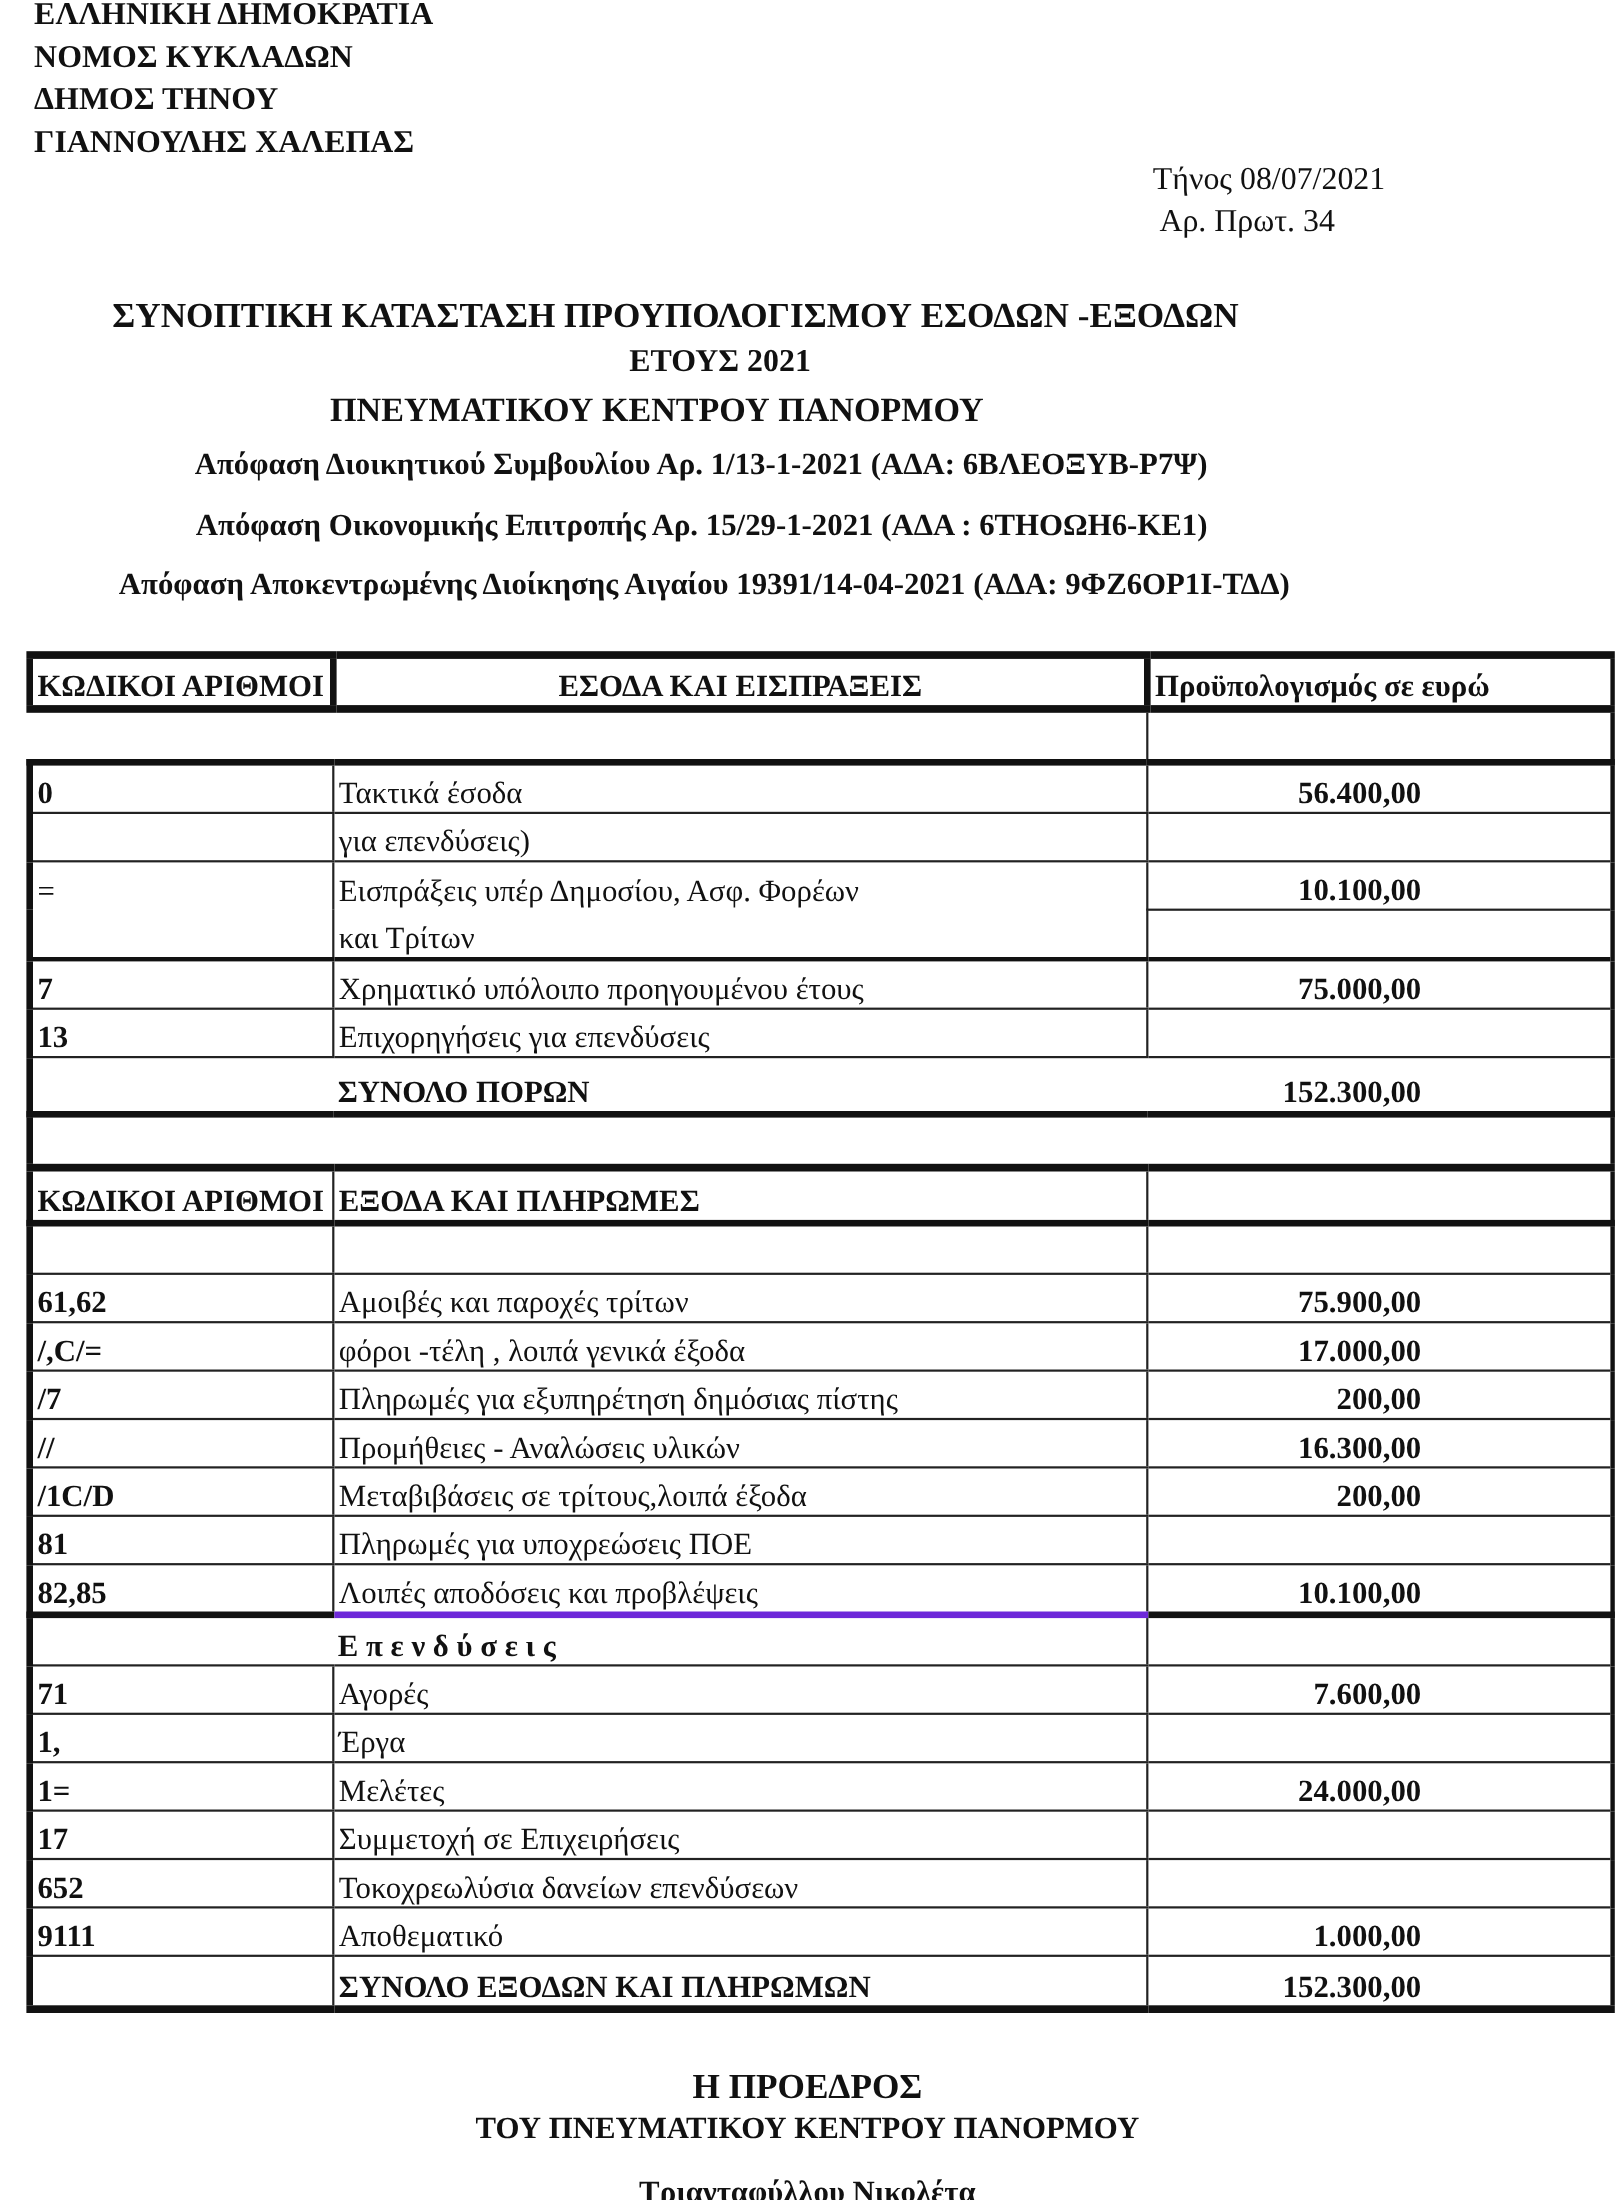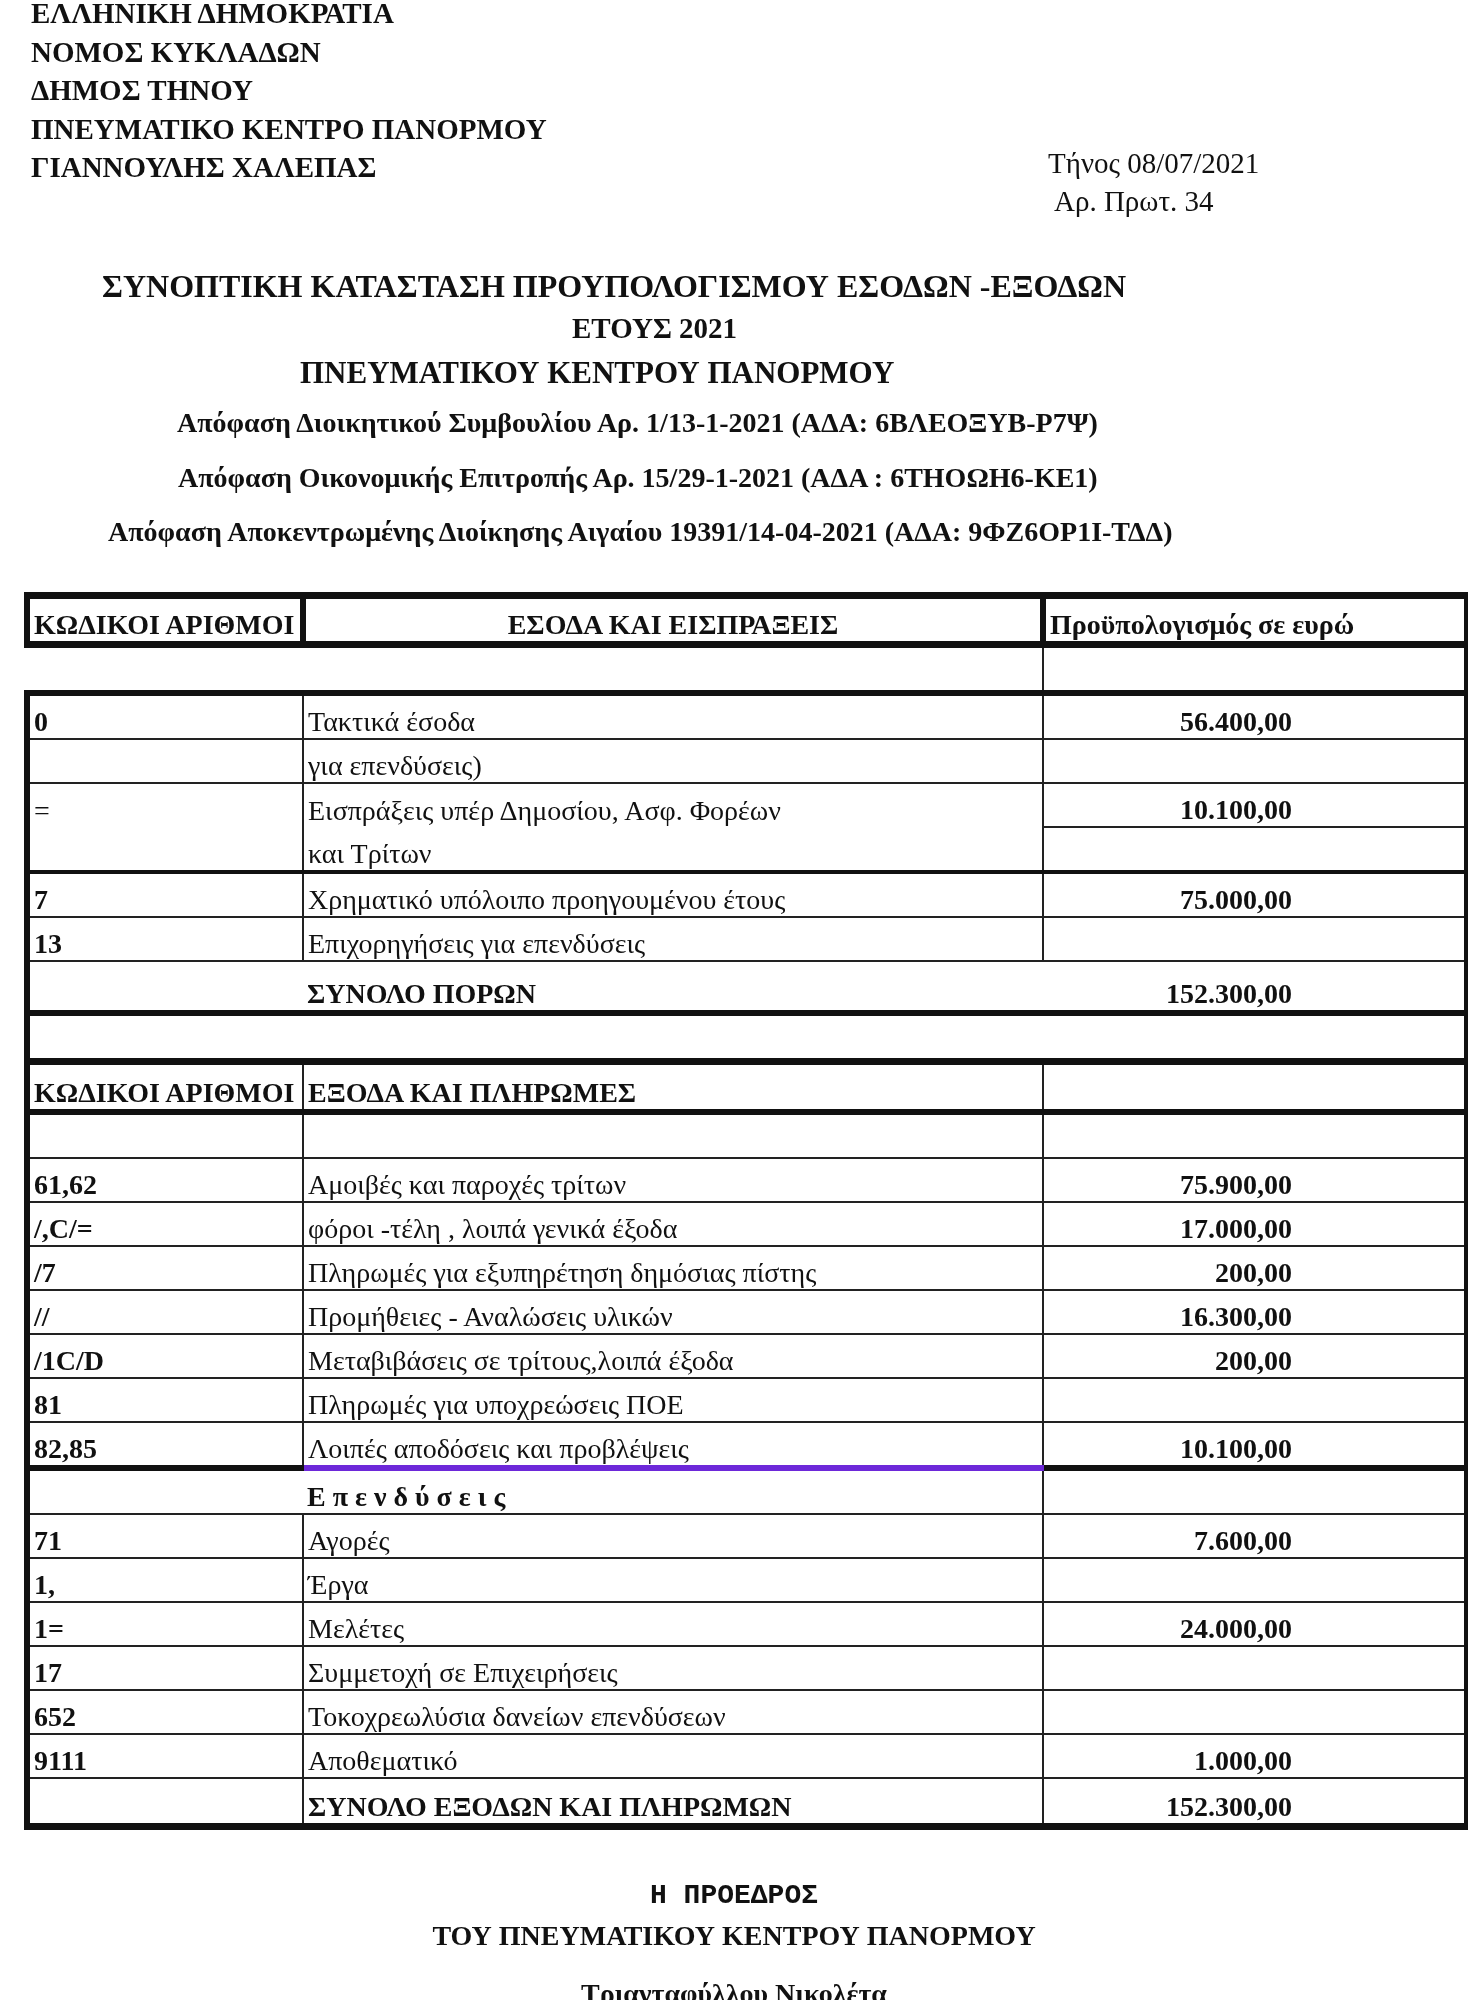--- a/index.html
+++ b/index.html
@@ -31,32 +31,31 @@
   .code { font-weight:bold; }
   .code.reg { font-weight:normal; }
   .desc { font-weight:normal; }
   .amt { font-weight:bold; text-align:right; padding-right:172px !important; }
   .hdr-row td { height:52px; font-weight:bold; vertical-align:middle; }
   .hdr-row .h-mid { text-align:center; }
   .spaced { letter-spacing:7px; font-weight:bold; }
   .total-label { font-weight:bold; padding-left:4px; }
 
   .footer { position:absolute; left:0; top:1876px; width:1468px; text-align:center; font-weight:bold; }
-  .footer .f1 { font-size:28px; line-height:40px;font-family:Liberation Mono, monospace; }
+  .footer .f1 { font-size:32px; line-height:40px; }
   .footer .f2 { font-size:28px; line-height:40px; }
   .footer .f3 { font-size:28px; margin-top:22px; }
 </style>
 </head>
 <body>
 
 <div class="hdr-left">
   <div>ΕΛΛΗΝΙΚΗ ΔΗΜΟΚΡΑΤΙΑ</div>
   <div>ΝΟΜΟΣ ΚΥΚΛΑΔΩΝ</div>
   <div>ΔΗΜΟΣ ΤΗΝΟΥ</div>
-  <div>ΠΝΕΥΜΑΤΙΚΟ ΚΕΝΤΡΟ ΠΑΝΟΡΜΟΥ</div>
   <div>ΓΙΑΝΝΟΥΛΗΣ ΧΑΛΕΠΑΣ</div>
 </div>
 
 <div class="hdr-right">
   <div>Τήνος  08/07/2021</div>
   <div class="prot">Αρ. Πρωτ. 34</div>
 </div>
 
 <div class="titles">
   <div class="t t1">ΣΥΝΟΠΤΙΚΗ ΚΑΤΑΣΤΑΣΗ ΠΡΟΥΠΟΛΟΓΙΣΜΟΥ  ΕΣΟΔΩΝ -ΕΞΟΔΩΝ</div>

